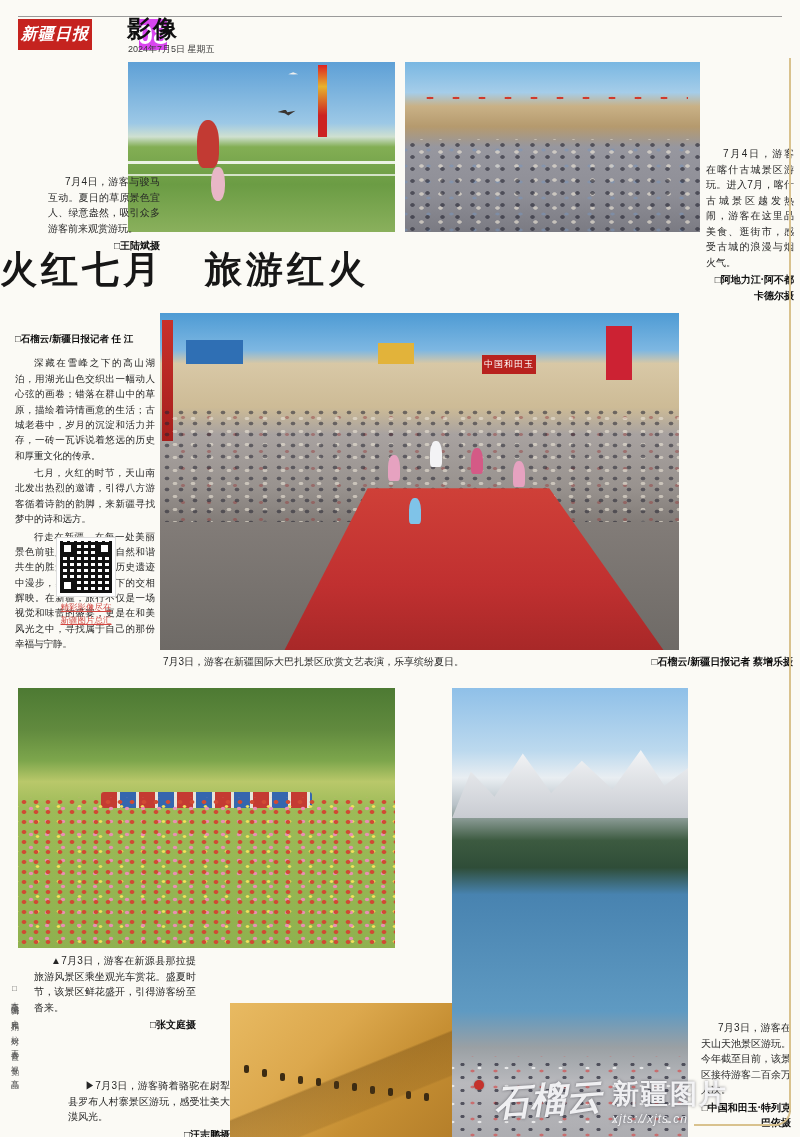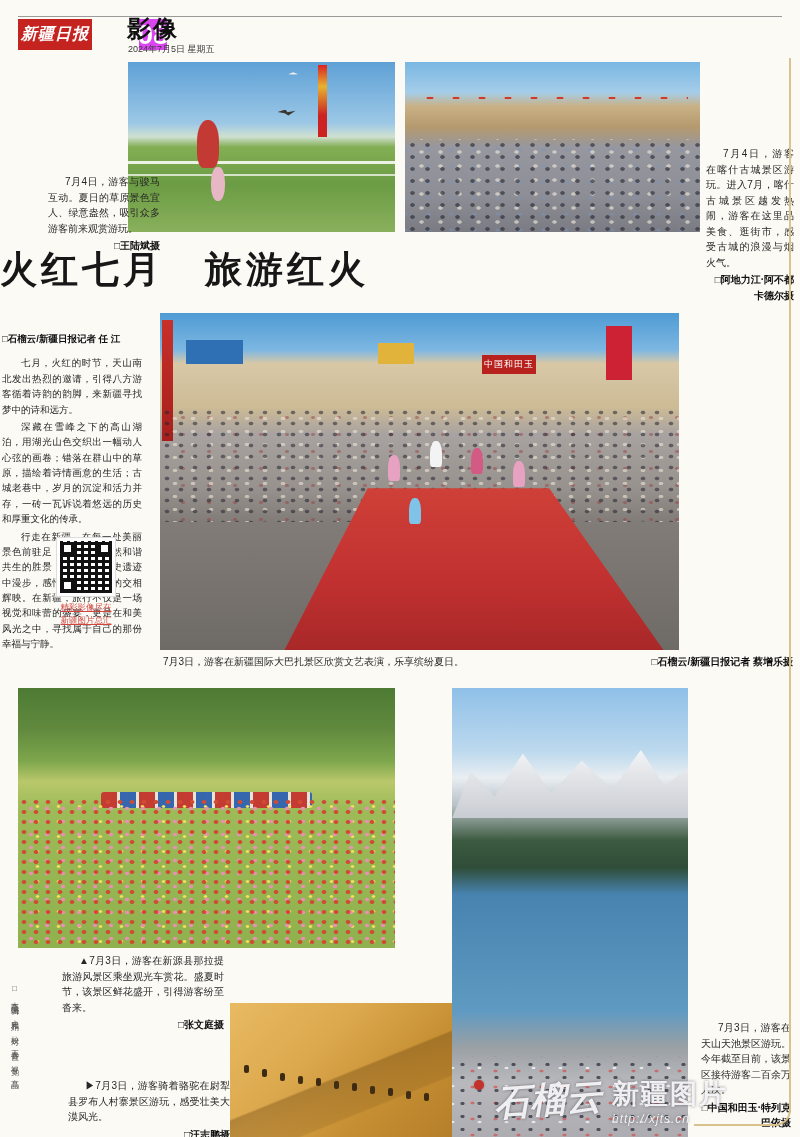--- a/index.html
+++ b/index.html
@@ -96,25 +96,25 @@
                162px 26px 0 0 #402e14, 180px 28px 0 0 #3c2b12; }
   
   .cap { position:absolute; font-size:10px; line-height:1.55; text-align:justify; color:#262626; }
   .cap .body { text-indent:1.7em; display:block; }
   .credit { display:block; font-weight:bold; text-align:right; margin-top:2px; color:#0e0e0e; }
   .cap-topleft { left:48px; top:174px; width:112px; }
   .cap-topright { left:706px; top:146px; width:88px; }
   .cap-center { left:163px; top:654px; width:630px; display:flex; justify-content:space-between; align-items:flex-start; }
   .cap-center .body { text-indent:0; }
   .cap-center .credit { margin:0; white-space:nowrap; }
-  .cap-flowers { left:62px; top:953px; width:162px; }
+  .cap-flowers { left:34px; top:953px; width:162px; }
   .cap-camels { left:48px; top:1078px; width:162px;margin-left:20px; }
   .cap-tianchi { left:701px; top:1020px; width:90px; }
   
-  .article { position:absolute; left:2px; top:331px; width:140px; font-size:9.5px; line-height:1.62; text-align:justify; color:#242424; }
+  .article { position:absolute; left:15px; top:331px; width:140px; font-size:9.5px; line-height:1.62; text-align:justify; color:#242424; }
   .article .byline { font-weight:bold; margin-bottom:9px; font-size:9.5px; color:#101010; }
   .article p { text-indent:2em; margin-bottom:2px; }
   
   .qr-wrap { position:absolute; left:48px; top:538px; width:76px; text-align:center; }
   .qr {
     position:relative; width:58px; height:58px; margin:0 auto 5px; background:#fff; border:3px solid #fff; outline:1px solid #ddd;
     background-image:repeating-linear-gradient(0deg,#111 0 3px, transparent 3px 6px),
                      repeating-linear-gradient(90deg,#111 0 3px, #fff 3px 7px);
   }
   .qr-eye { position:absolute; width:13px; height:13px; background:#fff; border:3px solid #111; }
@@ -168,22 +168,22 @@
   </div>
   <div class="cap cap-topright">
     <span class="body">7月4日，游客在喀什古城景区游玩。进入7月，喀什古城景区越发热闹，游客在这里品美食、逛街市，感受古城的浪漫与烟火气。</span>
     <span class="credit">□阿地力江·阿不都卡德尔摄</span>
   </div>
 
   <div class="headline">火红七月　旅游红火</div>
 
   <div class="article">
     <div class="byline">□石榴云/新疆日报记者 任 江</div>
+    <p>深藏在雪峰之下的高山湖泊，用湖光山色交织出一幅动人心弦的画卷；错落在群山中的草原，描绘着诗情画意的生活；古城老巷中，岁月的沉淀和活力并存，一砖一瓦诉说着悠远的历史和厚重文化的传承。</p>
     <p>七月，火红的时节，天山南北发出热烈的邀请，引得八方游客循着诗韵的韵脚，来新疆寻找梦中的诗和远方。</p>
-    <p>深藏在雪峰之下的高山湖泊，用湖光山色交织出一幅动人心弦的画卷；错落在群山中的草原，描绘着诗情画意的生活；古城老巷中，岁月的沉淀和活力并存，一砖一瓦诉说着悠远的历史和厚重文化的传承。</p>
     <p>行走在新疆，在每一处美丽景色前驻足，见证人与自然和谐共生的胜景；在每一处历史遗迹中漫步，感悟历史和当下的交相辉映。在新疆，旅行不仅是一场视觉和味蕾的盛宴，更是在和美风光之中，寻找属于自己的那份幸福与宁静。</p>
   </div>
 
   <div class="qr-wrap">
     <div class="qr">
       <div class="qr-eye tl"></div>
       <div class="qr-eye tr"></div>
       <div class="qr-eye bl"></div>
     </div>
     <div class="qr-caption">
@@ -240,17 +240,17 @@
 
   <div class="frame-right"></div>
 
   <div class="editors">□本版编辑：史雅娟　校对：王春霞　视觉：高晶</div>
 
   <div class="watermark">
     <div class="wm-dot"></div>
     <div class="wm-brand">石榴云</div>
     <div class="wm-col">
       <div class="wm-site">新疆图片</div>
-      <div class="wm-url">http://xjts.cn</div>
+      <div class="wm-url">xjts://xjts.cn</div>
     </div>
   </div>
 
 </div>
 
 </body></html>

